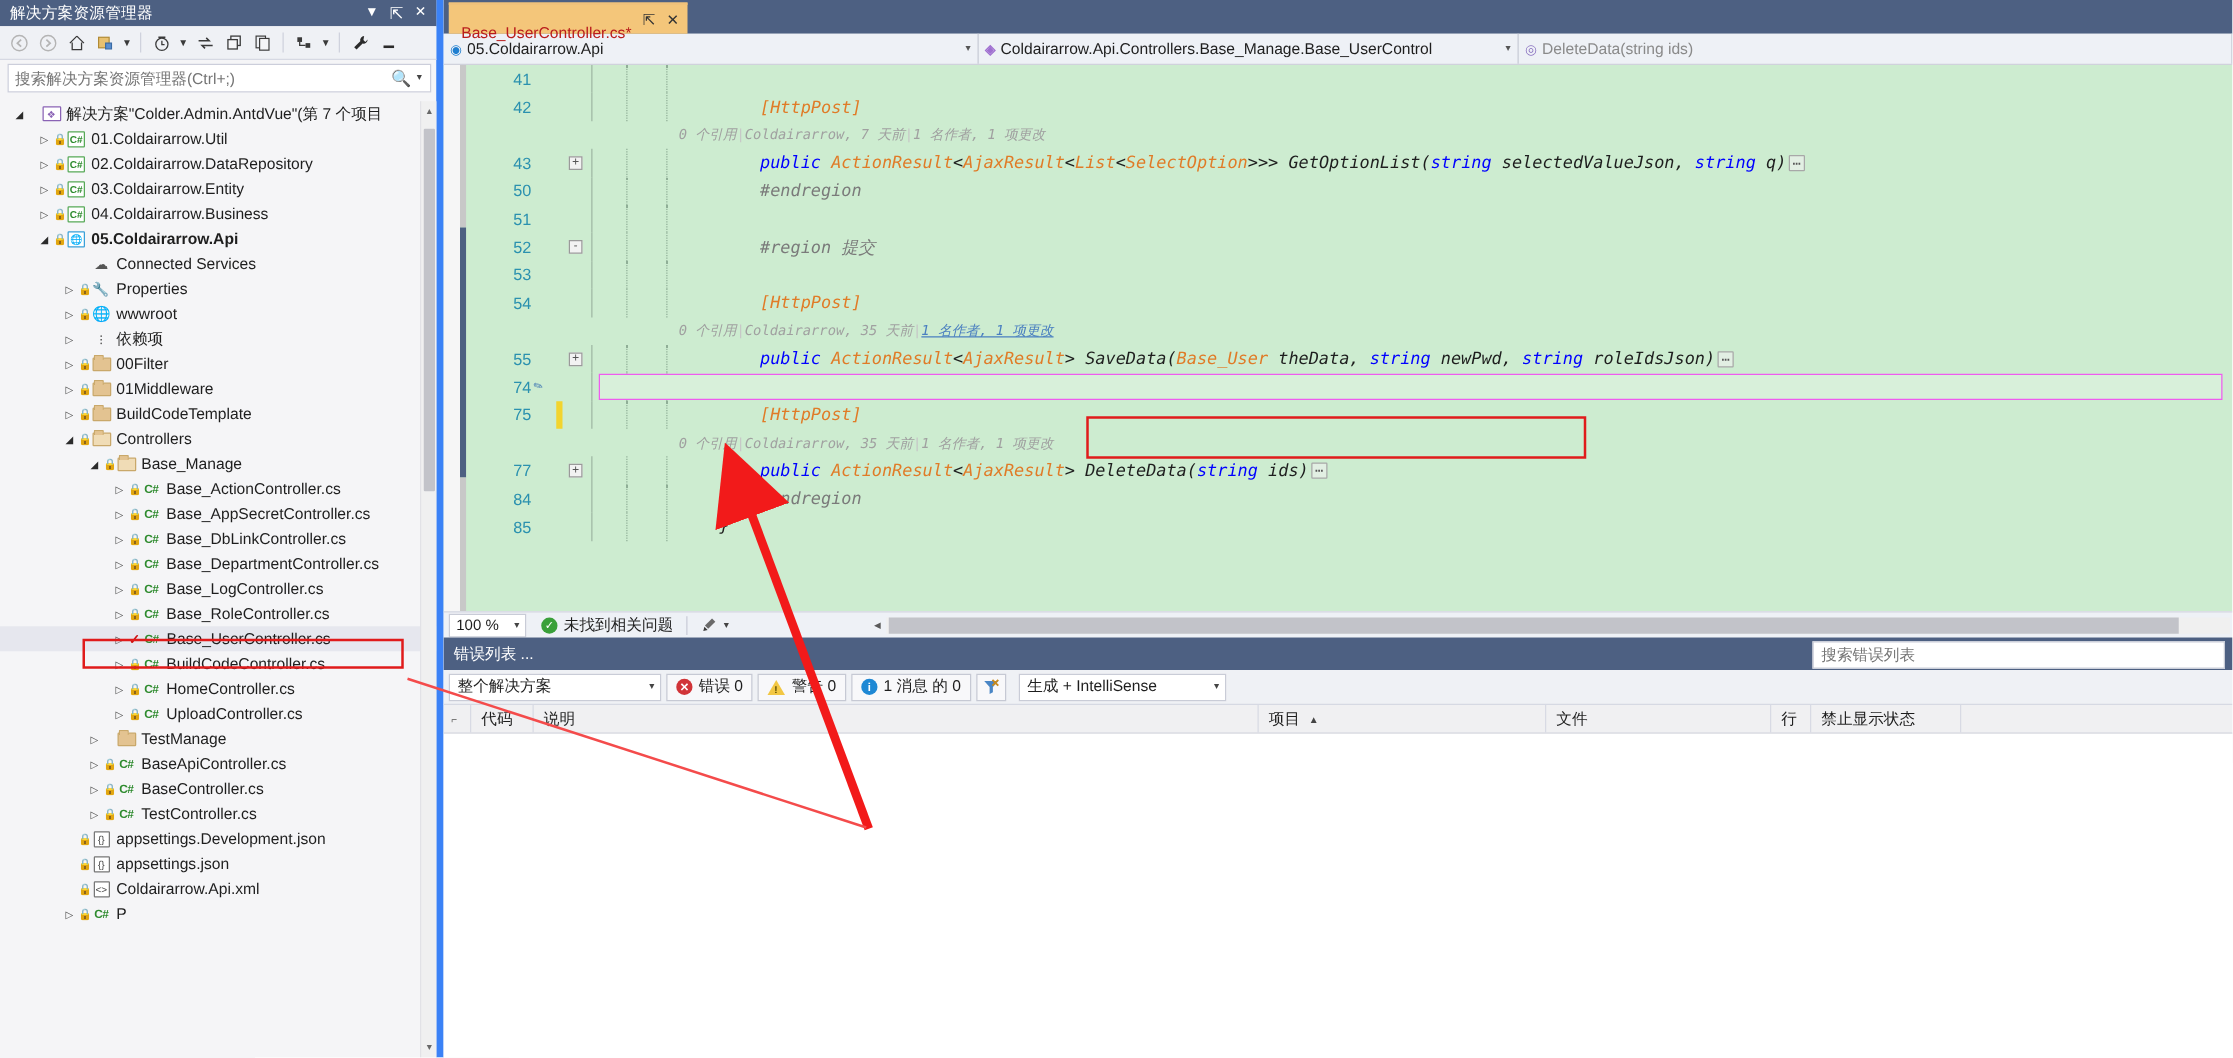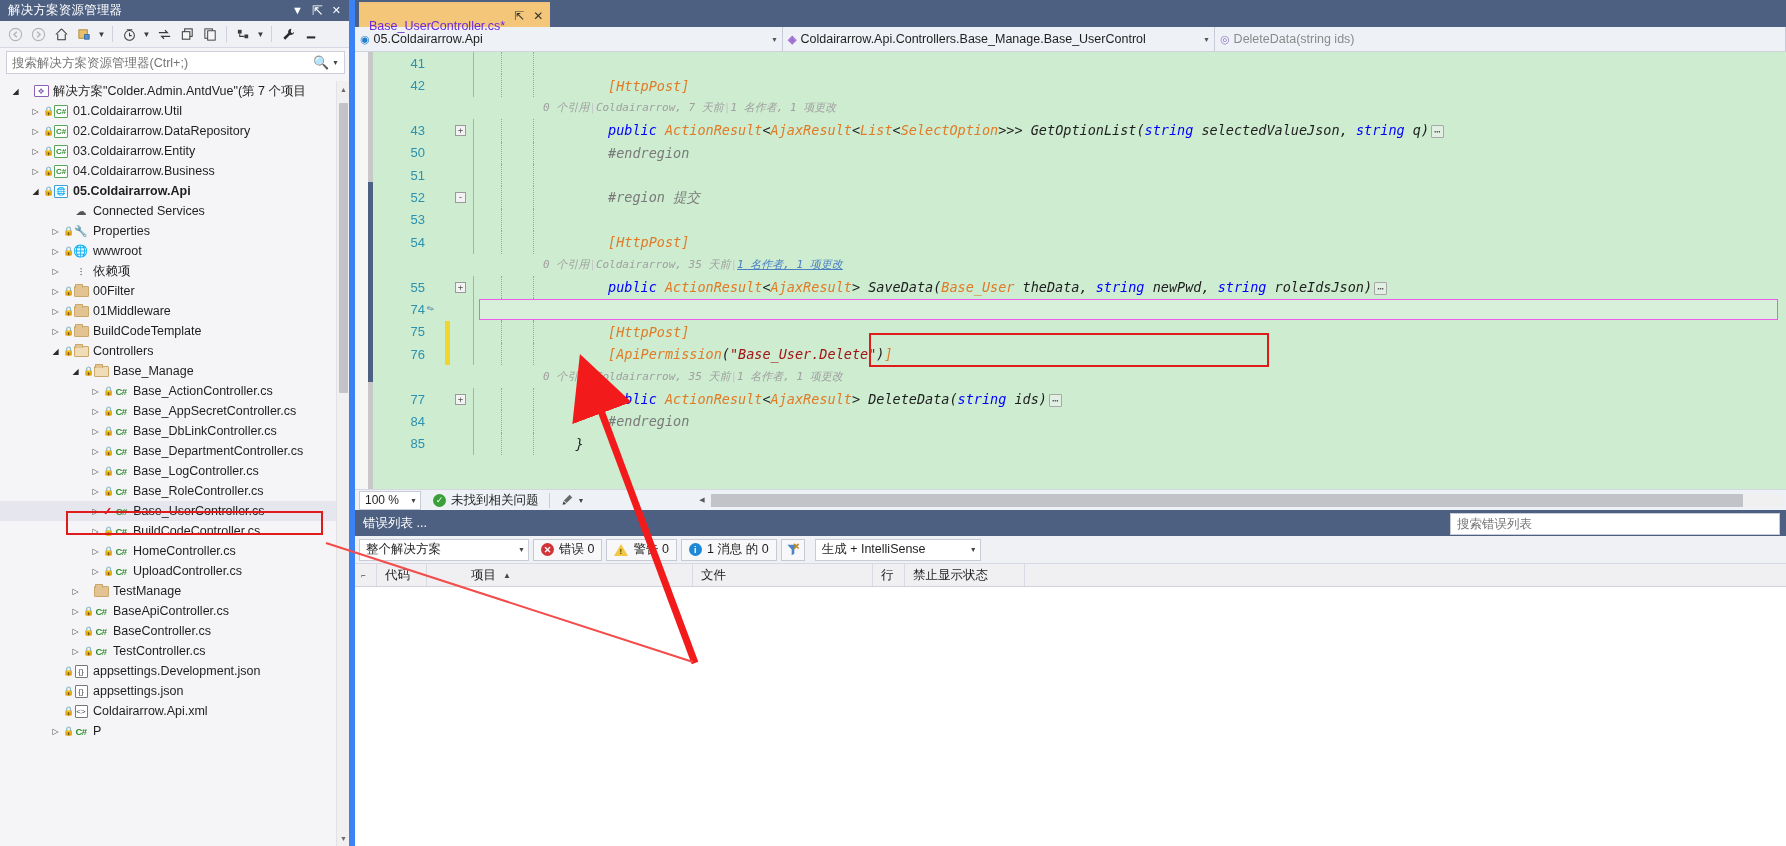--- a/index.html
+++ b/index.html
@@ -96,21 +96,21 @@
     position:absolute; left:355px; top:0; right:0; bottom:0; background:#fdfdfd;
   }
   .tabstrip{
     height:27px; background:#4d6082; display:flex; align-items:flex-end; padding-left:4px;
   }
   .tab{
     height:25px; background:#f0c27b; display:flex; align-items:center;
     padding:0 7px 0 10px; gap:9px; cursor:pointer; border-top:2px solid #f0c27b;
   }
   .tab.active{ background:#f4c67a; }
-  .tab-title{ font-size:12.5px; color:#6d28d9;margin-top:20px; }
+  .tab-title{ font-size:12.5px; color:#b91c1c;margin-top:20px; }
   .tab-pin, .tab-close{ font-size:12px; color:#333; cursor:pointer; line-height:1; }
 
   .navbar{
     height:25px; background:#eef1f6; border-bottom:1px solid #d0d2dc;
     display:flex; align-items:center;
   }
   .nav-cell{
     display:flex; align-items:center; height:100%; padding:0 4px 0 5px;
     border-right:1px solid #c8cbd6; gap:4px; cursor:pointer; min-width:0;
   }
@@ -705,21 +705,20 @@
           <div class="cl"><span class="lnum">43</span><span class="fold">+</span><span class="vline"></span><span class="guide1"></span><span class="guide2"></span><span class="ctext"><span class="k">        public </span><span class="t">ActionResult</span><span class="p">&lt;</span><span class="t">AjaxResult</span><span class="p">&lt;</span><span class="t">List</span><span class="p">&lt;</span><span class="t">SelectOption</span><span class="p">&gt;&gt;&gt; GetOptionList(</span><span class="k">string</span><span class="p"> selectedValueJson, </span><span class="k">string</span><span class="p"> q)</span><span class="ellipsis">⋯</span></span></div>
           <div class="cl"><span class="lnum">50</span><span class="vline"></span><span class="guide1"></span><span class="guide2"></span><span class="ctext"><span class="pre">        #endregion</span></span></div>
           <div class="cl"><span class="lnum">51</span><span class="vline"></span><span class="guide1"></span><span class="guide2"></span></div>
           <div class="cl"><span class="lnum">52</span><span class="fold">-</span><span class="vline"></span><span class="guide1"></span><span class="guide2"></span><span class="ctext"><span class="pre">        #region 提交</span></span></div>
           <div class="cl"><span class="lnum">53</span><span class="vline"></span><span class="guide1"></span><span class="guide2"></span></div>
           <div class="cl"><span class="lnum">54</span><span class="vline"></span><span class="guide1"></span><span class="guide2"></span><span class="ctext"><span class="attr">        [</span><span class="t">HttpPost</span><span class="attr">]</span></span></div>
           <div class="cl"><span class="ctext codelens">0 个引用<span style="color:#c6c6c6">|</span>Coldairarrow, 35 天前<span style="color:#c6c6c6">|</span><span class="und">1 名作者, 1 项更改</span></span></div>
           <div class="cl"><span class="lnum">55</span><span class="fold">+</span><span class="vline"></span><span class="guide1"></span><span class="guide2"></span><span class="ctext"><span class="k">        public </span><span class="t">ActionResult</span><span class="p">&lt;</span><span class="t">AjaxResult</span><span class="p">&gt; SaveData(</span><span class="t">Base_User</span><span class="p"> theData, </span><span class="k">string</span><span class="p"> newPwd, </span><span class="k">string</span><span class="p"> roleIdsJson)</span><span class="ellipsis">⋯</span></span></div>
           <div class="cl"><span class="lnum">74</span><span class="brush">✎</span><span class="vline"></span><span class="guide1"></span><span class="guide2"></span><span class="curline-box"></span></div>
           <div class="cl"><span class="lnum">75</span><span class="chgbar yellow"></span><span class="vline"></span><span class="guide1"></span><span class="guide2"></span><span class="ctext"><span class="attr">        [</span><span class="t">HttpPost</span><span class="attr">]</span></span></div>
-          <div class="cl"><span class="lnum">76</span><span class="chgbar yellow"></span><span class="vline"></span><span class="guide1"></span><span class="guide2"></span><span class="ctext"><span class="attr">        [</span><span class="t">ApiPermission</span><span class="p">(</span><span class="s">"Base_User.Delete"</span><span class="p">)</span><span class="attr">]</span></span></div>
           <div class="cl"><span class="ctext codelens">0 个引用<span style="color:#c6c6c6">|</span>Coldairarrow, 35 天前<span style="color:#c6c6c6">|</span>1 名作者, 1 项更改</span></div>
           <div class="cl"><span class="lnum">77</span><span class="fold">+</span><span class="vline"></span><span class="guide1"></span><span class="guide2"></span><span class="ctext"><span class="k">        public </span><span class="t">ActionResult</span><span class="p">&lt;</span><span class="t">AjaxResult</span><span class="p">&gt; DeleteData(</span><span class="k">string</span><span class="p"> ids)</span><span class="ellipsis">⋯</span></span></div>
           <div class="cl"><span class="lnum">84</span><span class="vline"></span><span class="guide1"></span><span class="guide2"></span><span class="ctext"><span class="pre">        #endregion</span></span></div>
           <div class="cl"><span class="lnum">85</span><span class="vline"></span><span class="guide1"></span><span class="guide2"></span><span class="ctext"><span class="p">    }</span></span></div>
         </div>
     </div>
 
     <div class="red-box"></div>
 
     <div class="editor-status">
@@ -785,21 +784,24 @@
       </div>
 
       <div class="el-header" id="el-header-host">
           <div class="el-hcell" style="width: 22px;">
             <span></span>
             <span style="font-size: 8px; color: rgb(85, 85, 85); margin-left: -2px;">⌐</span>
           </div>
           <div class="el-hcell" style="width: 50px;">
             <span>代码</span>
           </div>
-          <div class="el-hcell" style="width: 230px; margin-left: 36px;">
+          <div class="el-hcell" style="width: 580px;">
+            <span>说明</span>
+          </div>
+          <div class="el-hcell" style="width: 230px;">
             <span>项目</span>
             <span class="sortasc">▲</span>
           </div>
           <div class="el-hcell" style="width: 180px;">
             <span>文件</span>
           </div>
           <div class="el-hcell" style="width: 32px;">
             <span>行</span>
           </div>
           <div class="el-hcell" style="width: 120px;">

